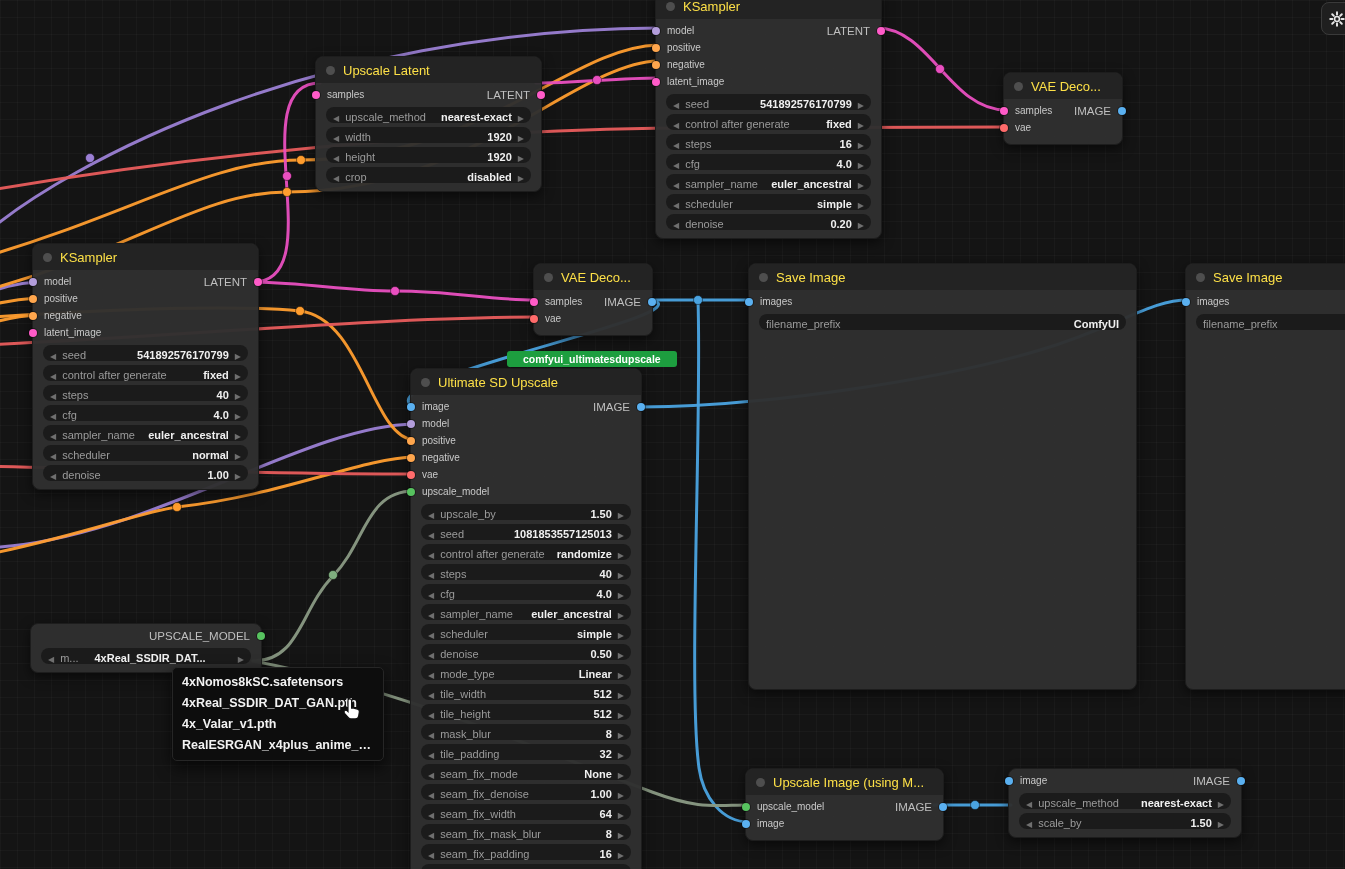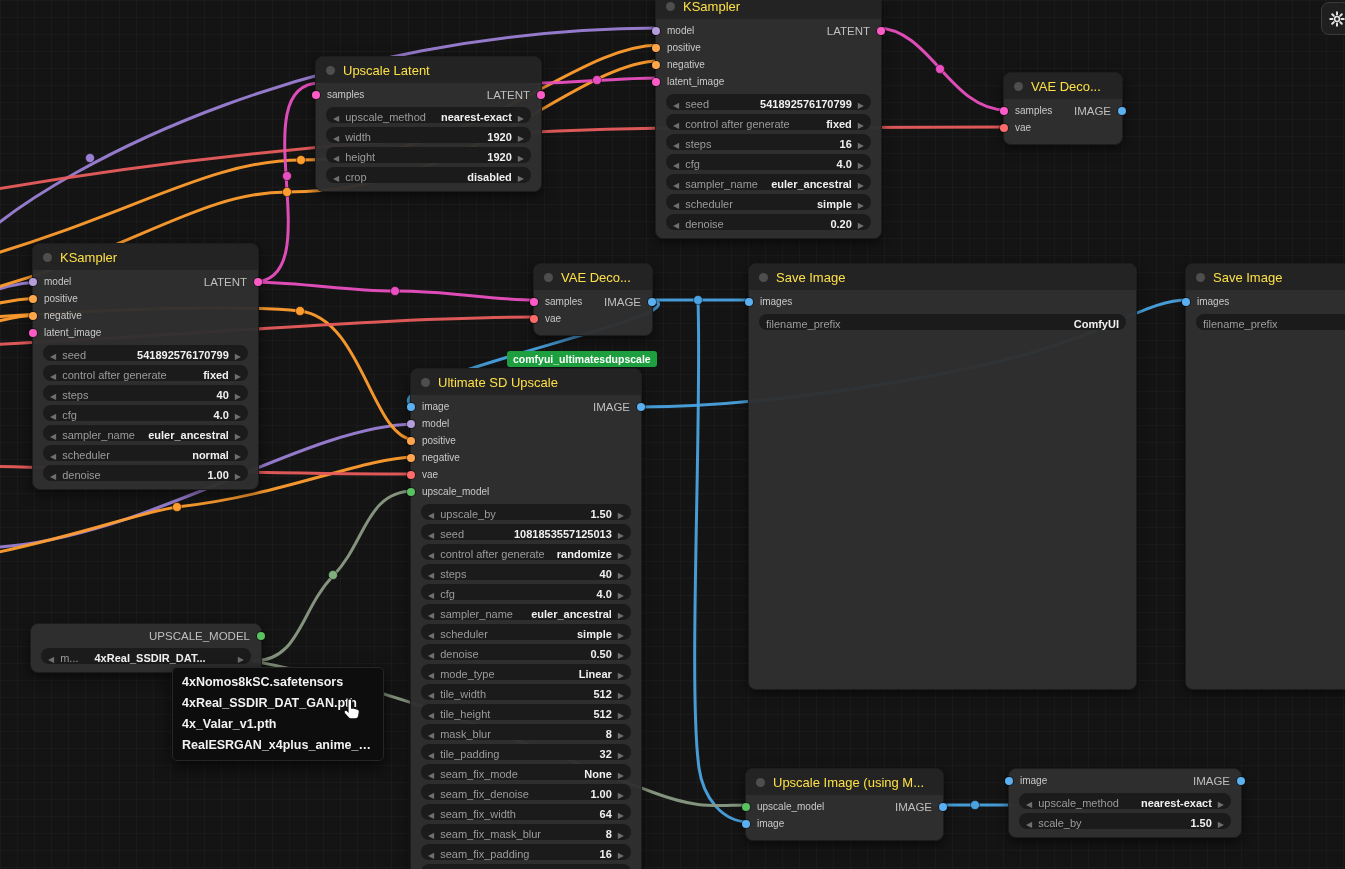--- a/index.html
+++ b/index.html
@@ -34,21 +34,21 @@
     border-radius:8px;padding:0 7px;overflow:hidden;}
   .w::before{content:"◀";font-size:8px;color:#6f6f6f;margin-right:6px;flex:none;}
   .w::after{content:"▶";font-size:8px;color:#6f6f6f;margin-left:6px;flex:none;}
   .w.na::before,.w.na::after{content:none;}
   .wl{font-size:11px;color:#9b9b9b;white-space:nowrap;}
   .wv{font-size:11px;color:#f0f0f0;font-weight:700;margin-left:auto;padding-left:8px;
     white-space:nowrap;overflow:hidden;text-overflow:ellipsis;}
   .wv.left{margin-left:8px;text-align:left;flex:1;}
 
   .badge{position:absolute;left:507px;top:351px;z-index:3;background:#1d9e3f;color:#fff;
-    font-size:10.5px;font-weight:700;padding:2px 6px;border-radius:3px;white-space:nowrap;}
+    font-size:10.5px;font-weight:700;padding:2px 16px;border-radius:3px;white-space:nowrap;}
 
   .menu{position:absolute;left:172px;top:667px;width:210px;z-index:10;background:#0d0d0d;
     border:1px solid #262626;border-radius:5px;box-shadow:0 6px 16px rgba(0,0,0,.7);padding:4px 0;}
   .mi{height:21px;line-height:21px;padding:0 9px;font-size:12.5px;font-weight:600;color:#f2f2f2;
     white-space:nowrap;overflow:hidden;text-overflow:ellipsis;}
 
   .corner{position:absolute;left:1321px;top:2px;width:30px;height:31px;z-index:12;background:#1f1f1f;
     border:1px solid #3a3a3a;border-radius:8px;display:flex;align-items:center;justify-content:center;}
   #cursor{position:absolute;left:341px;top:697px;z-index:11;}
 </style>

